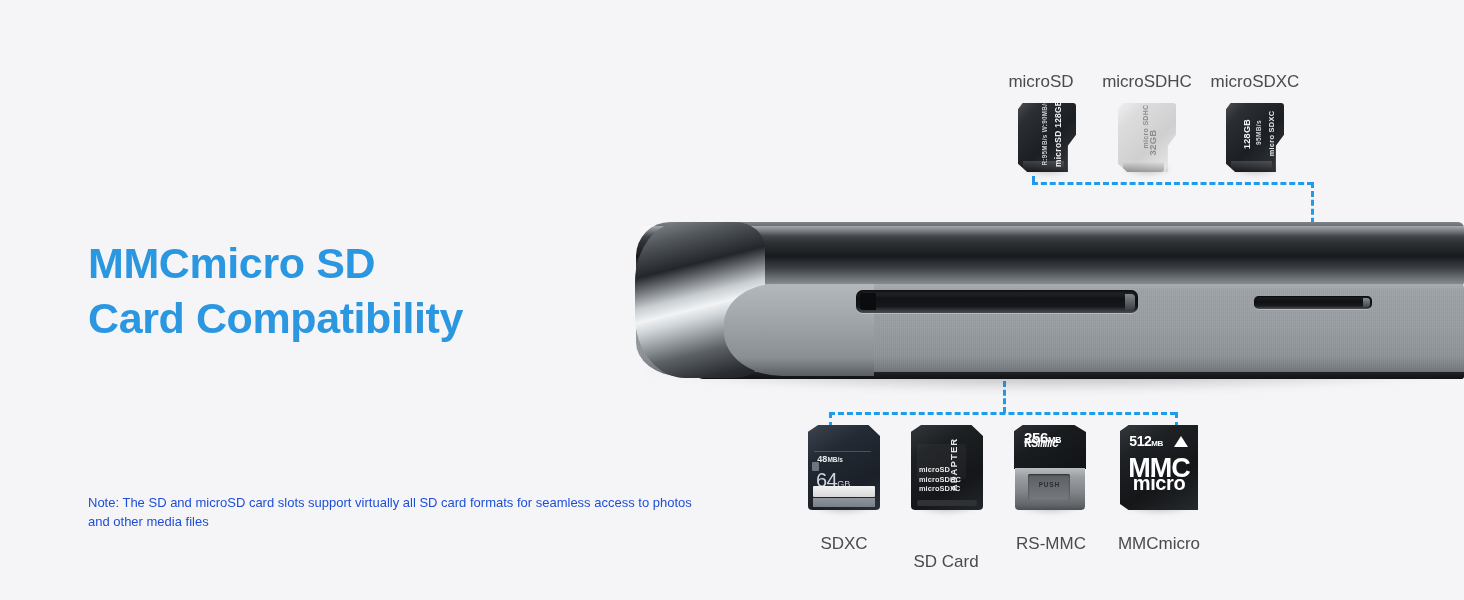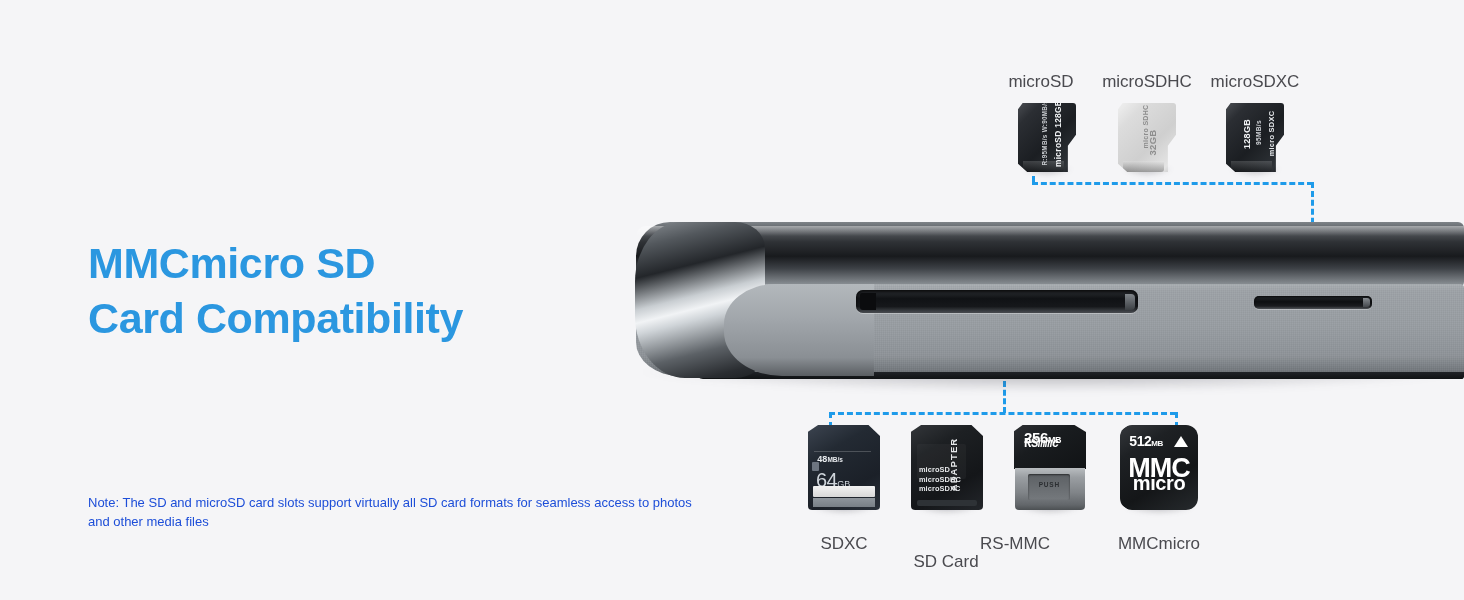--- a/index.html
+++ b/index.html
@@ -189,21 +189,21 @@
     position: absolute; left: 20%; top: 58%; width: 58%; height: 30%;
     background: linear-gradient(180deg,#5c6064,#75797d); border-radius: 2px;
     box-shadow: inset 0 1px 2px rgba(0,0,0,.55);
   }
   .rsmmc-push { position: absolute; left: 0; right: 0; top: 28%; text-align: center; color: #2b2e31; font-size: 6.5px; font-weight: bold; letter-spacing: .8px; }
 
   
   .mmc-body {
     position: absolute; inset: 0;
     clip-path: polygon(0 7%, 11% 0, 100% 0, 100% 100%, 11% 100%, 0 93%);
-    border-radius: 12px;
+    border-radius: 0;
     background: linear-gradient(150deg, #35383c 0%, #1e2124 26%, #141618 64%, #262a2d 100%);
   }
   .mmc-cap { position: absolute; left: 12%; top: 9%; color: #fff; font-size: 14px; font-weight: bold; letter-spacing: -.5px; }
   .mmc-cap .u { font-size: 8px; }
   .mmc-tri { position: absolute; right: 13%; top: 13%; width: 0; height: 0; border-left: 7px solid transparent; border-right: 7px solid transparent; border-bottom: 11px solid #fff; }
   .mmc-m1 { position: absolute; left: 0; right: 0; top: 33%; text-align: center; color: #fff; font-size: 27px; font-weight: bold; letter-spacing: -1px; }
   .mmc-m2 { position: absolute; left: 0; right: 0; top: 55%; text-align: center; color: #fff; font-size: 20px; font-weight: bold; letter-spacing: -.4px; }
 </style>
 </head>
 <body>
@@ -213,21 +213,21 @@
   <div class="headline">MMCmicro SD
 Card Compatibility</div>
   <div class="note">Note: The SD and microSD card slots support virtually all SD card formats for seamless access to photos and other media files</div>
 
   <div class="lbl" style="left:978px; top:72px; width:126px;">microSD</div>
   <div class="lbl" style="left:1084px; top:72px; width:126px;">microSDHC</div>
   <div class="lbl" style="left:1192px; top:72px; width:126px;">microSDXC</div>
 
   <div class="lbl" style="left:781px; top:534px; width:126px;">SDXC</div>
   <div class="lbl" style="left:883px; top:552px; width:126px;">SD Card</div>
-  <div class="lbl" style="left:952px; top:534px; width:126px;">RS-MMC</div>
+  <div class="lbl" style="left:988px; top:534px; width:126px;">RS-MMC</div>
   <div class="lbl" style="left:1096px; top:534px; width:126px;">MMCmicro</div>
 
   <div class="dash-v" style="left:1032px; top:166px; height:16px;"></div>
   <div class="dash-h" style="left:1032px; top:182px; width:281px;"></div>
   <div class="dash-v" style="left:1311px; top:182px; height:131px;"></div>
 
   <div class="dash-v" style="left:1003px; top:312px; height:101px;"></div>
   <div class="dash-h" style="left:829px; top:412px; width:347px;"></div>
   <div class="dash-v" style="left:829px; top:412px; height:16px;"></div>
   <div class="dash-v" style="left:1175px; top:412px; height:16px;"></div>

